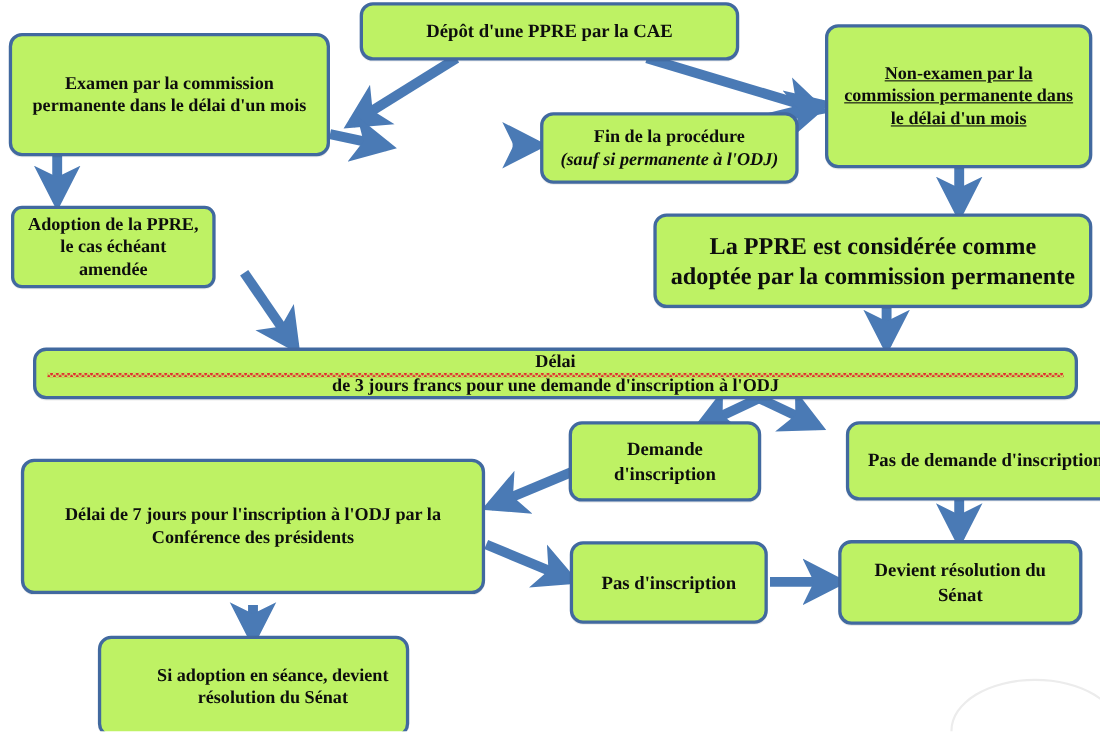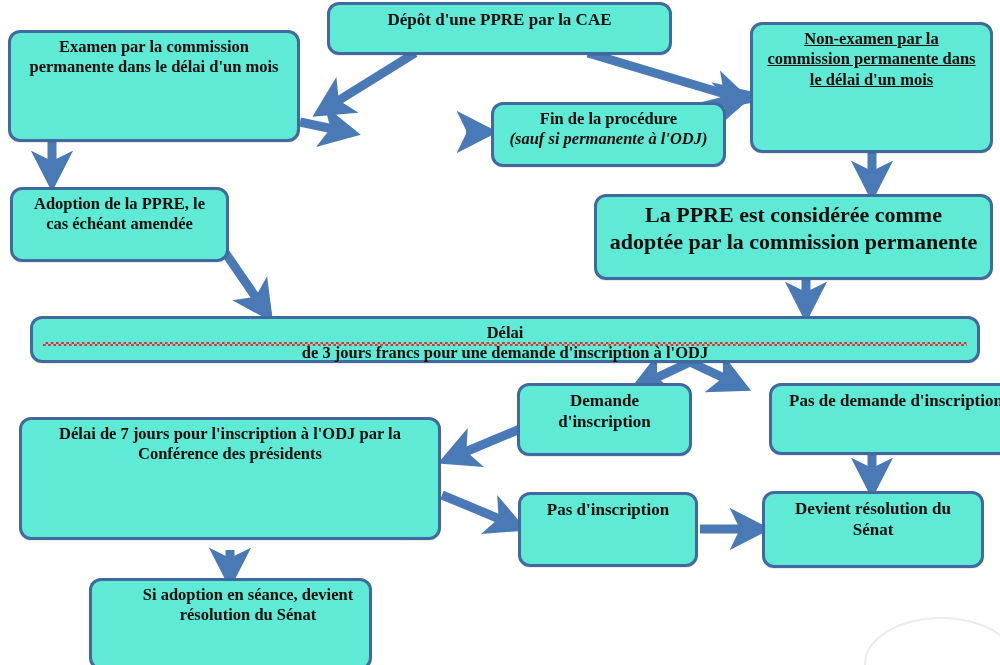--- a/index.html
+++ b/index.html
@@ -3,25 +3,25 @@
 <meta charset="utf-8">
 <style>
   html,body{margin:0;padding:0;background:#ffffff;}
   body{font-family:"Liberation Serif", serif;}
   #stage{position:relative;width:1000px;height:665px;background:#ffffff;overflow:hidden;}
 
   
   .node{
     position:absolute;
     box-sizing:border-box;
-    background:#5eead4;
+    background:#bef264;
     border:3px solid #41699f;
     border-radius:12px;
     display:flex;
-    align-items:flex-start;
+    align-items:center;
     justify-content:center;
     text-align:center;
     color:#0d0d0d;
     font-weight:bold;
     font-family:"Liberation Serif", serif;
     line-height:1.24;
     padding:4px 10px;
     z-index:5;
     box-shadow:0 1px 0 rgba(0,0,0,.08);
   }
@@ -116,21 +116,21 @@
   </div>
 
 
   <div class="node" style="left:491px;top:102px;width:235px;height:65px;font-size:16.5px;">
     <span>
       <span>Fin de la procédure</span>
       <span class="ital">(sauf si permanente à l'ODJ)</span>
     </span>
   </div>
 
-  <div class="node" style="left:10px;top:187px;width:219px;height:75px;font-size:16.5px;">
+  <div class="node" style="left:10px;top:187px;width:186px;height:75px;font-size:16.5px;border-radius:10px;">
     <span>Adoption de la PPRE, le cas échéant amendée</span>
   </div>
 
   <div class="node" style="left:594px;top:194px;width:399px;height:86px;font-size:22px;">
     <span>La PPRE est considérée comme adoptée par la commission permanente</span>
   </div>
 
   <div class="node" style="left:30px;top:316px;width:950px;height:47px;font-size:16.5px;">
     <span>
         <span class="sq">Délai</span>

